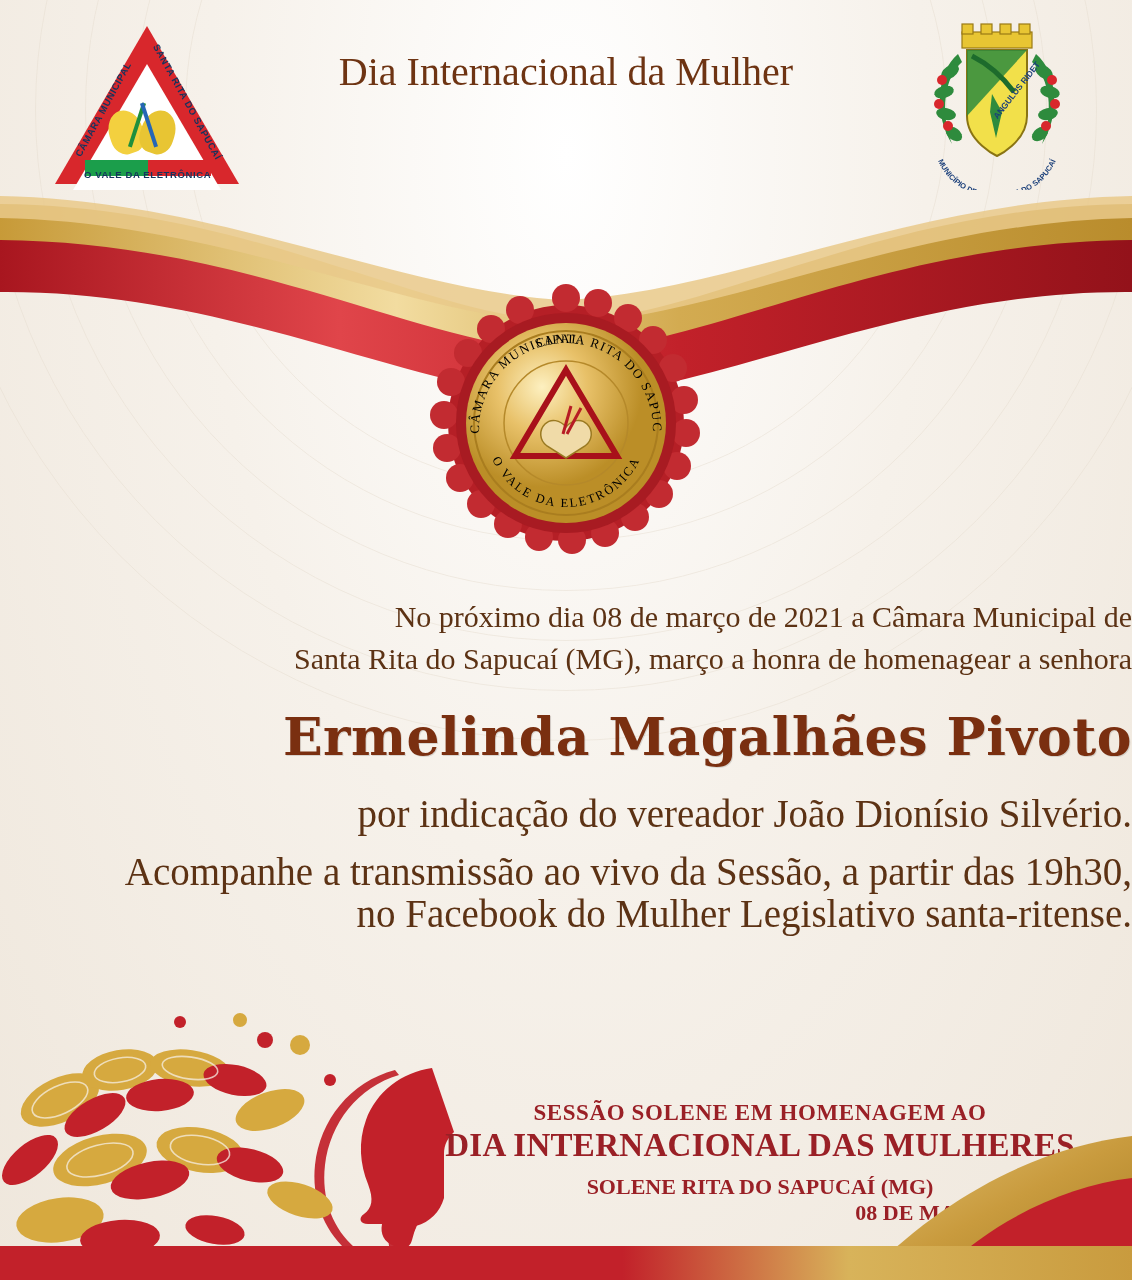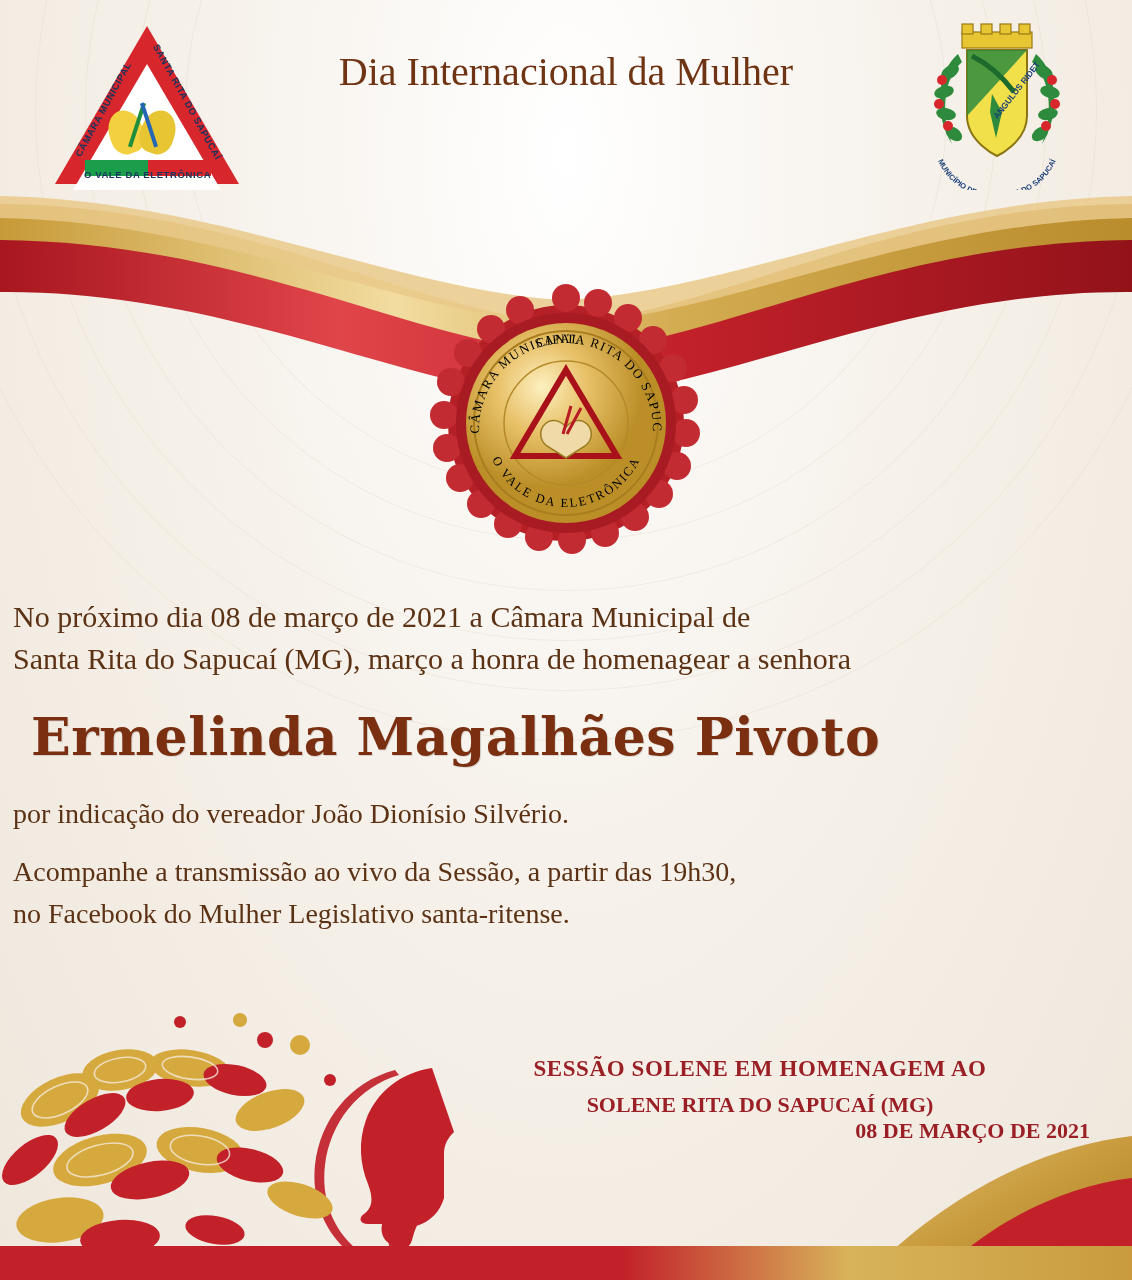--- a/index.html
+++ b/index.html
@@ -76,33 +76,33 @@
   
   .coat{position:absolute;right:60px;top:20px;width:150px;height:170px;}
 
   
   .ribbon{position:absolute;left:0;right:0;top:196px;height:230px;pointer-events:none;}
 
   
   .seal{position:absolute;left:50%;top:278px;transform:translateX(-50%);width:290px;height:290px;}
 
   
-  .body-text{position:absolute;left:13px;right:0;top:596px;text-align:left;color:#5e3318;}
+  .body-text{position:absolute;left:13px;right:0;top:596px;text-align:right;color:#5e3318;}
   .intro{font-size:30px;line-height:42px;color:#5c3214;}
   .honoree{
     margin-top:26px;font-size:52px;color:#7a2f10;font-weight:bold;
     font-family:"DejaVu Serif", serif;letter-spacing:.5px;
     text-shadow:1px 1px 0 rgba(0,0,0,.12);
     padding-left:18px;
   }
-  .details{margin-top:26px;font-size:28px;line-height:42px;color:#5c3214;}
+  .details{margin-top:26px;font-size:39px;line-height:42px;color:#5c3214;}
 
   
   .caption{position:absolute;left:430px;top:1056px;width:660px;text-align:center;color:#8c1f27;}
-  .cap1{font-size:23px;font-weight:bold;letter-spacing:.6px;color:#9a2026;font-family:"Liberation Serif",serif;}
+  .cap1{font-size:23px;font-weight:bold;letter-spacing:.6px;color:#9a2026;font-family:"Liberation Serif",serif;margin-top:44px;}
   .cap2{font-size:33px;font-weight:bold;letter-spacing:.3px;color:#9a2026;margin-top:1px;font-family:"Liberation Serif",serif;}
   .cap3{font-size:22px;font-weight:bold;color:#9a2026;margin-top:10px;font-family:"Liberation Serif",serif;}
   .cap4{font-size:22px;font-weight:bold;color:#9a2026;font-family:"Liberation Serif",serif;text-align:right;}
 
   
   .art{position:absolute;left:0;bottom:0;width:520px;height:330px;}
   .corner{position:absolute;right:0;bottom:0;width:420px;height:180px;pointer-events:none;}
   .edge{position:absolute;left:0;right:0;bottom:0;height:34px;
     background:linear-gradient(90deg,#c2212a 0%, #c2212a 55%, #d8b35a 75%, #c99b3e 100%);}
 </style>
@@ -334,20 +334,21 @@
         <ellipse cx="120" cy="120" rx="26" ry="12" transform="rotate(-10 120 120)"></ellipse>
         <ellipse cx="190" cy="118" rx="28" ry="11" transform="rotate(8 190 118)"></ellipse>
         <ellipse cx="100" cy="210" rx="34" ry="15" transform="rotate(-15 100 210)"></ellipse>
         <ellipse cx="200" cy="200" rx="30" ry="14" transform="rotate(10 200 200)"></ellipse>
       </g>
     </g>
   </svg>
 
   <div class="caption">
     <div class="cap1">SESSÃO SOLENE EM HOMENAGEM AO</div>
+    <div class="cap2">DIA INTERNACIONAL DAS MULHERES</div>
     <div class="cap3">SOLENE RITA DO SAPUCAÍ (MG)</div>
     <div class="cap4">08 DE MARÇO DE 2021</div>
   </div>
 
   <svg class="corner" viewBox="0 0 420 180" preserveAspectRatio="none">
     <defs>
       <linearGradient id="gold2" x1="0" y1="0" x2="1" y2="1">
         <stop offset="0%" stop-color="#e3c375"></stop>
         <stop offset="50%" stop-color="#c99b3e"></stop>
         <stop offset="100%" stop-color="#a87d22"></stop>

